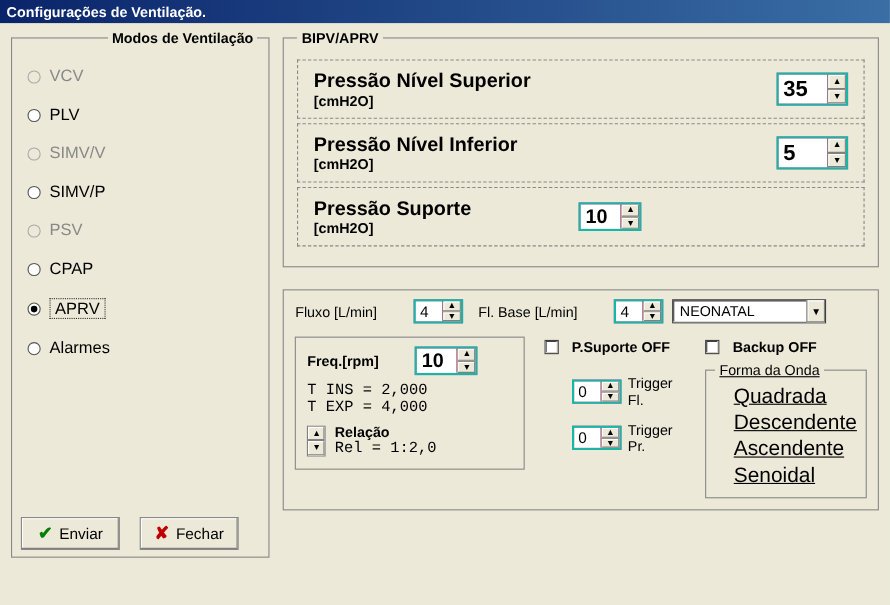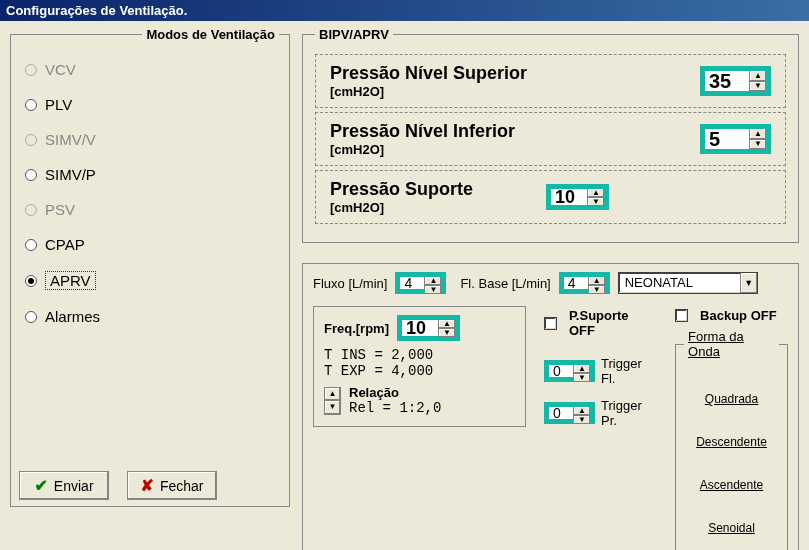--- a/index.html
+++ b/index.html
@@ -88,23 +88,24 @@
 .param-box {
   display: flex; align-items: center; gap: 16px;
   margin: 4px 0;
   padding: 8px 14px;
 }
 .param-text { flex: 1; font-weight: bold; }
 .param-title { font-size: 18px; }
 .param-unit { font-size: 13px; }
 .spinner {
   display: inline-flex;
-  border: 5px solid #14b8a6;
+  border: 2px solid #14b8a6;
   background: #ec4899;
   box-shadow: inset -1px -1px #d4d0c8, inset 1px 1px #404040;
+  margin-left: 25px;
 }
 .spinner-big { height: 30px; }
 .spinner-med { height: 26px; }
 .spinner-sm { height: 22px; }
 .spinner input {
   border: none; outline: none;
   font-size: 20px; font-weight: bold;
   width: 44px; padding: 0 4px;
   font-family: inherit;
 }
@@ -156,21 +157,21 @@
 .freq-box {
   border: 1px solid #888; padding: 6px 10px 8px 10px;
   margin-top: 6px; width: 220px;
 }
 .vgap { margin-top: 6px; }
 .label-bold { font-weight: bold; }
 .trigger-col { display: flex; flex-direction: column; gap: 12px; }
 .trigger-row { display: flex; align-items: center; gap: 6px; }
 .waveform-box fieldset { padding: 4px 8px 6px 8px; text-decoration: underline; }
 .waveform-box .radio-mini {
-  display: flex; align-items: center; gap: 6px; margin: 12px 0; font-size: 12px; flex-direction: column;
+  display: flex; align-items: center; gap: 6px; margin: 2px 0; font-size: 19px;
 }
 .waveform-box .radio-mini .radio-dot { width: 11px; height: 11px; }
 .wf-list .radio-mini .radio-dot .inner { display:none; }
 .wf-list .radio-mini.sel .radio-dot .inner { display:block; width:5px; height:5px; }
 .topflux { display: flex; align-items: center; gap: 8px; }
 .ml6 { margin-left: 6px; }
 </style>
 </head>
 <body>
 

